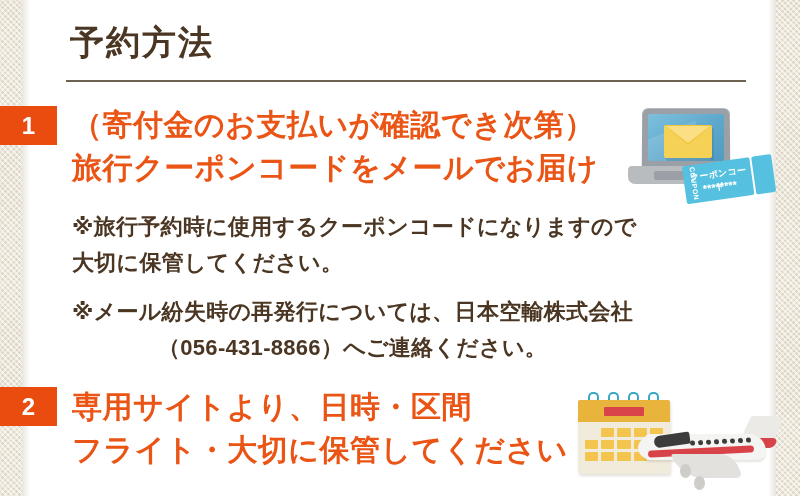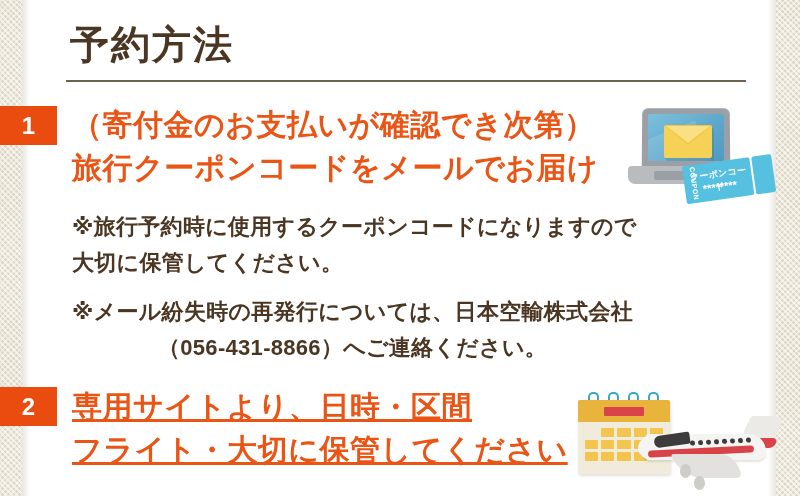--- a/index.html
+++ b/index.html
@@ -44,21 +44,21 @@
     pointer-events: none;
   }
   .edge-shadow.left  { left: 22px;  background: linear-gradient(to right, rgba(120,105,80,0.17), rgba(120,105,80,0)); }
   .edge-shadow.right { left: 768px; background: linear-gradient(to left,  rgba(120,105,80,0.17), rgba(120,105,80,0)); }
 
   
   .page-title {
     position: absolute;
     left: 70px;
     top: 22px;
-    font-size: 39px;
+    font-size: 34px;
     font-weight: bold;
     color: #4a3622;
     letter-spacing: 2px;
     line-height: 1.2;
     white-space: nowrap;
   }
   .title-rule {
     position: absolute;
     left: 66px;
     top: 80px;
@@ -90,21 +90,21 @@
     position: absolute;
     left: 72px;
     color: #ea5414;
     font-size: 30px;
     font-weight: bold;
     line-height: 1.42;
     letter-spacing: 0.5px;
     white-space: nowrap;
   }
   .step-heading.one { top: 104px; }
-  .step-heading.two { top: 386px; text-decoration: underline; }
+  .step-heading.two { top: 386px; }
 
   
   .note {
     position: absolute;
     left: 72px;
     color: #4a3622;
     font-size: 22px;
     font-weight: bold;
     line-height: 1.62;
     letter-spacing: 0.3px;

